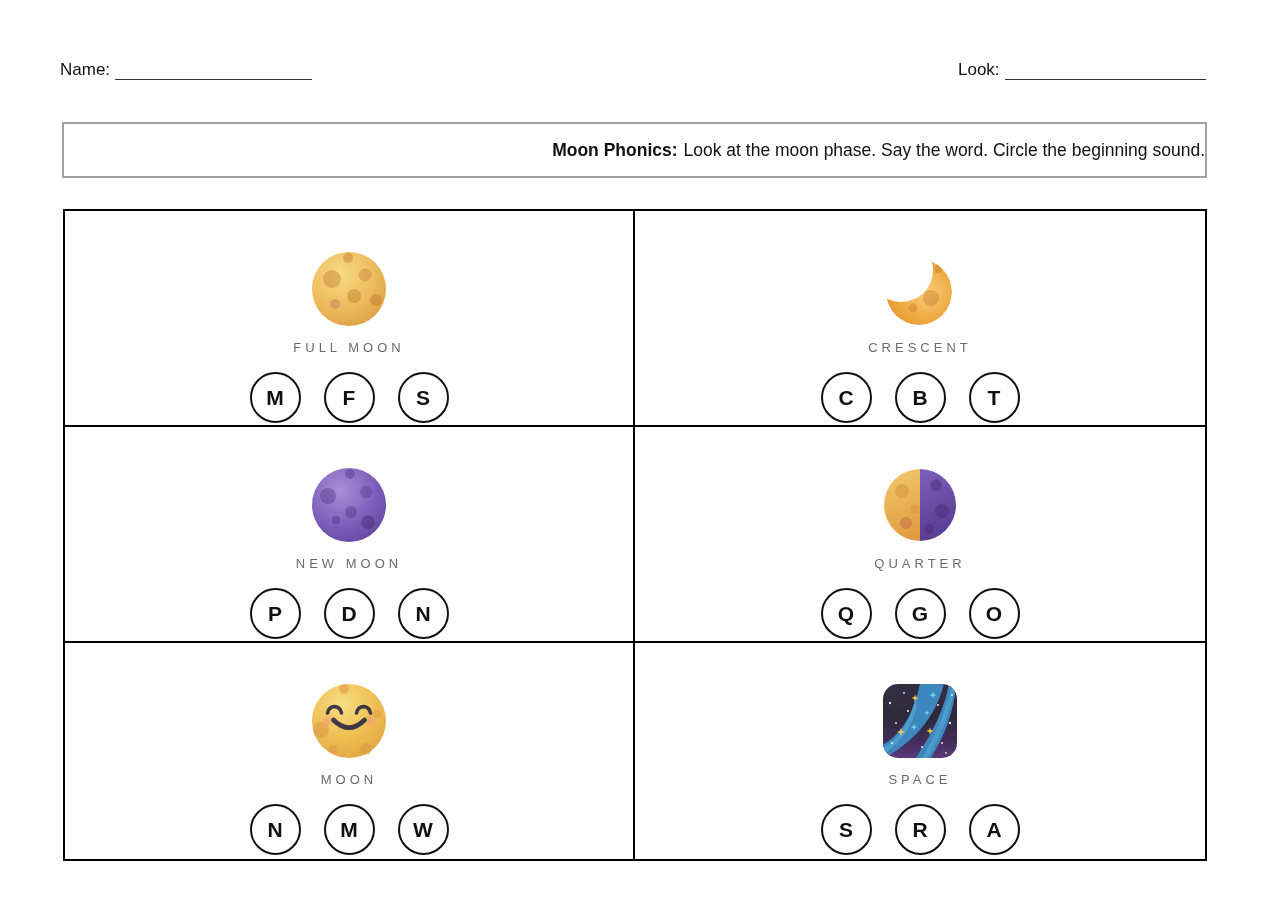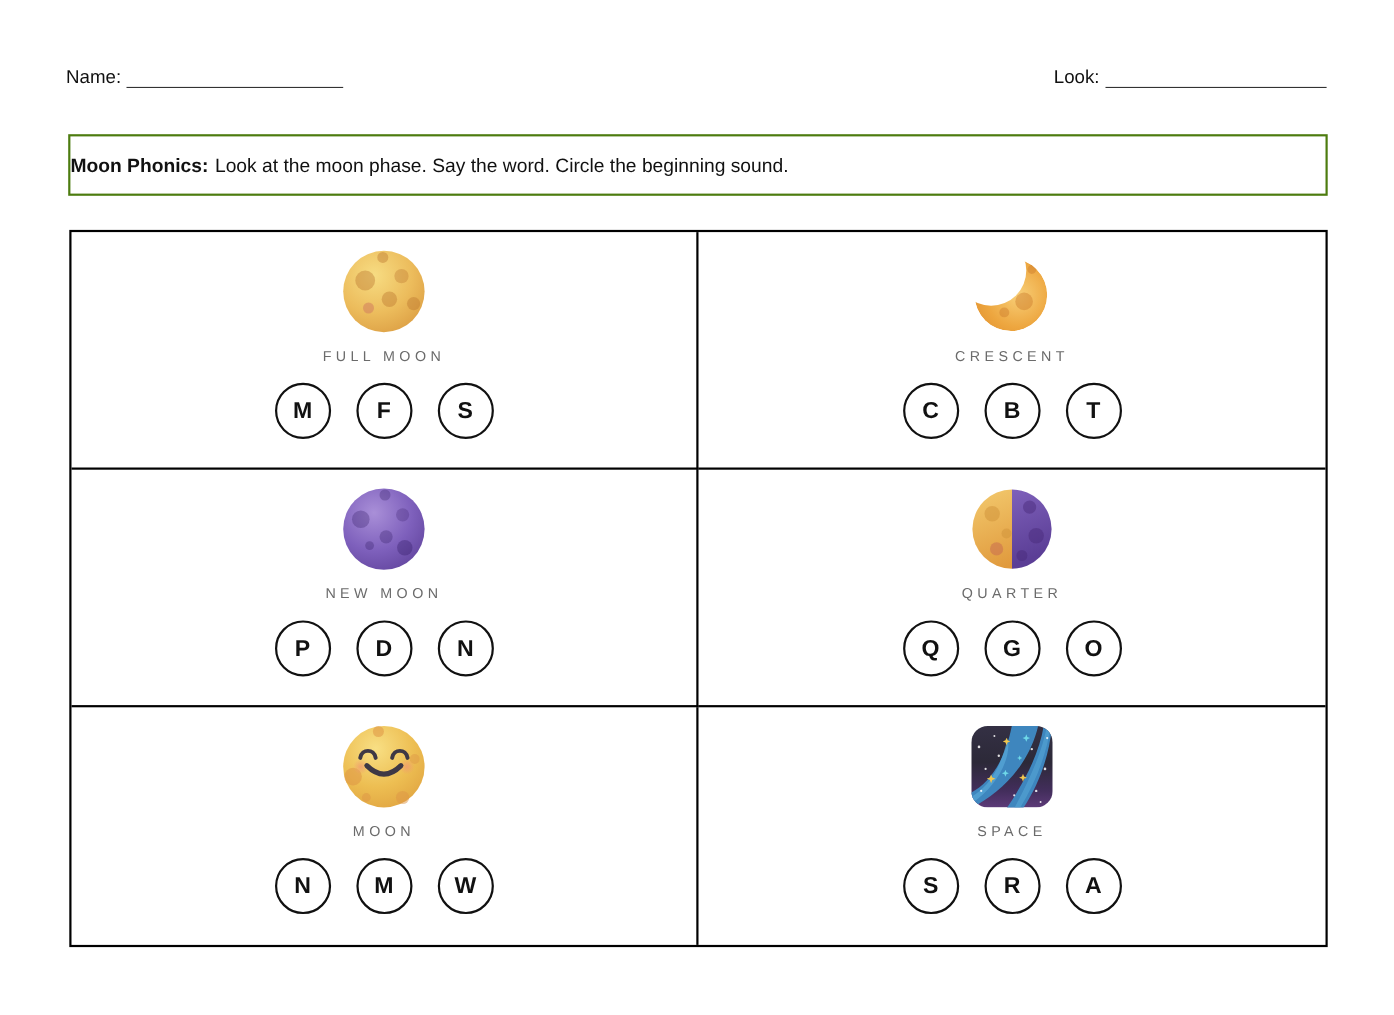--- a/index.html
+++ b/index.html
@@ -34,24 +34,24 @@
   #date-group { left: 958px; top: 60px; }
   #date-group .write-line { width: 201px; }
 
   
   .instruction-box {
     left: 62px;
     top: 122px;
     width: 1145px;
     height: 56px;
     box-sizing: border-box;
-    border: 2px solid #4d7c0f;
+    border: 2px solid #a3a3a3;
     display: flex;
     align-items: center;
-    justify-content: flex-start;
+    justify-content: flex-end;
     font-size: 17.5px;
   }
   .instruction-box b { margin-right: 6px; }
 
   
   .sheet-grid {
     left: 63px;
     top: 209px;
     width: 1144px;
     height: 652px;
@@ -59,21 +59,21 @@
     border: 2px solid #000;
     display: grid;
     grid-template-columns: 1fr 1fr;
     grid-template-rows: 1fr 1fr 1fr;
   }
   .cell {
     box-sizing: border-box;
     display: flex;
     flex-direction: column;
     align-items: center;
-    padding-top: 16px;
+    padding-top: 40px;
   }
   .cell.col-left  { border-right: 2px solid #000; }
   .cell.row-top, .cell.row-mid { border-bottom: 2px solid #000; }
 
   .emoji { width: 76px; height: 76px; }
   .emoji svg { display: block; }
 
   .card-label {
     margin-top: 13px;
     font-size: 13px;

